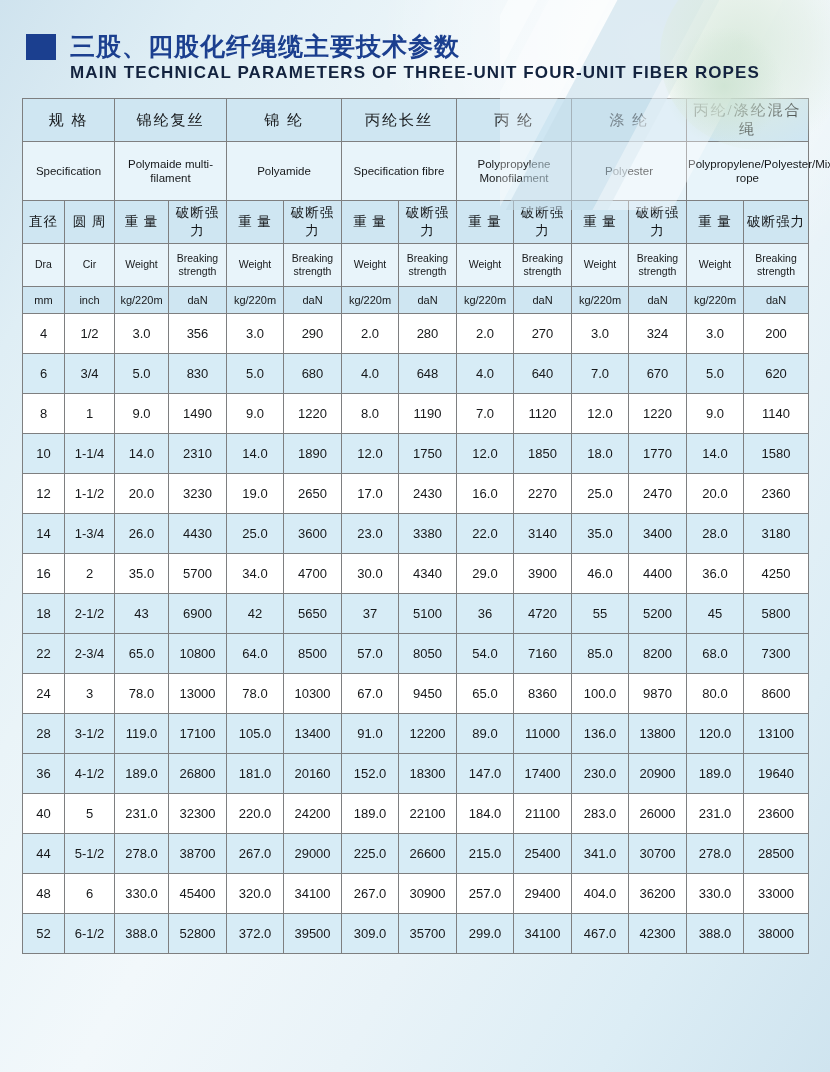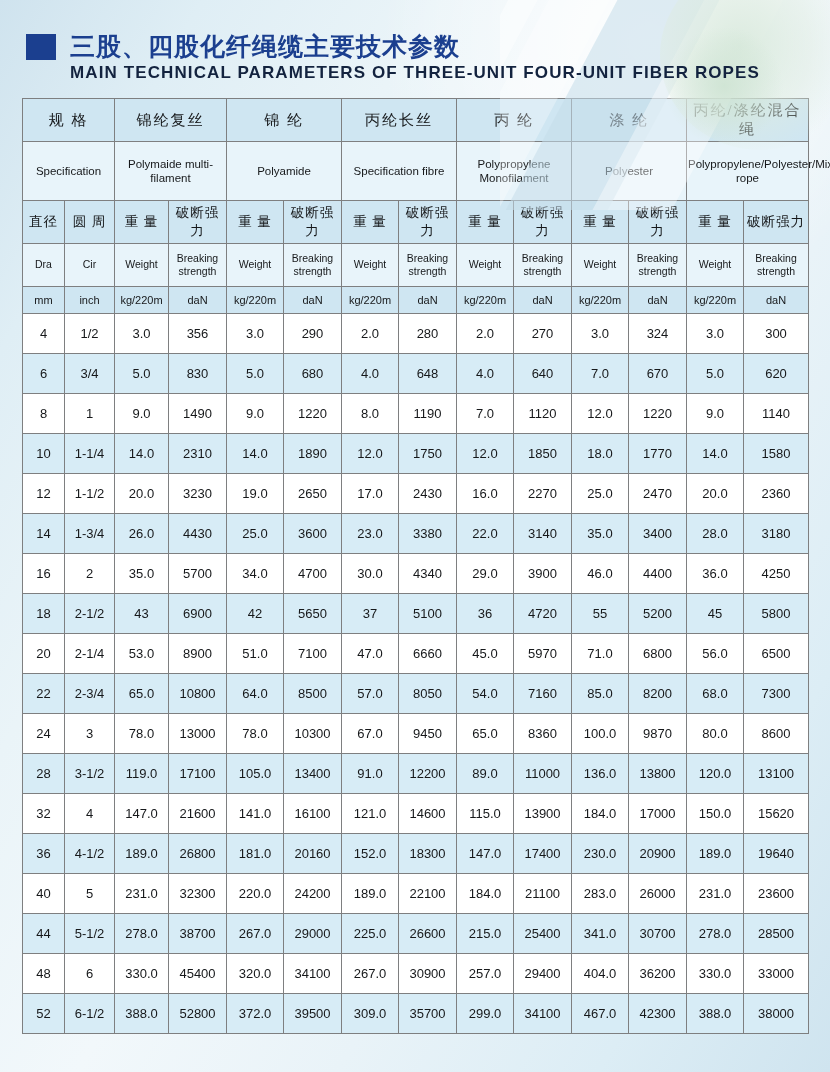--- a/index.html
+++ b/index.html
@@ -276,21 +276,21 @@
             <td>356</td>
             <td>3.0</td>
             <td>290</td>
             <td>2.0</td>
             <td>280</td>
             <td>2.0</td>
             <td>270</td>
             <td>3.0</td>
             <td>324</td>
             <td>3.0</td>
-            <td>300</td>
+            <td>200</td>
           </tr>
           <tr class="alt">
             <td>6</td>
             <td>3/4</td>
             <td>5.0</td>
             <td>830</td>
             <td>5.0</td>
             <td>680</td>
             <td>4.0</td>
             <td>648</td>
@@ -390,36 +390,20 @@
             <td>5650</td>
             <td>37</td>
             <td>5100</td>
             <td>36</td>
             <td>4720</td>
             <td>55</td>
             <td>5200</td>
             <td>45</td>
             <td>5800</td>
           </tr>
-          <tr>
-            <td>20</td>
-            <td>2-1/4</td>
-            <td>53.0</td>
-            <td>8900</td>
-            <td>51.0</td>
-            <td>7100</td>
-            <td>47.0</td>
-            <td>6660</td>
-            <td>45.0</td>
-            <td>5970</td>
-            <td>71.0</td>
-            <td>6800</td>
-            <td>56.0</td>
-            <td>6500</td>
-          </tr>
           <tr class="alt">
             <td>22</td>
             <td>2-3/4</td>
             <td>65.0</td>
             <td>10800</td>
             <td>64.0</td>
             <td>8500</td>
             <td>57.0</td>
             <td>8050</td>
             <td>54.0</td>
@@ -454,36 +438,20 @@
             <td>13400</td>
             <td>91.0</td>
             <td>12200</td>
             <td>89.0</td>
             <td>11000</td>
             <td>136.0</td>
             <td>13800</td>
             <td>120.0</td>
             <td>13100</td>
           </tr>
-          <tr>
-            <td>32</td>
-            <td>4</td>
-            <td>147.0</td>
-            <td>21600</td>
-            <td>141.0</td>
-            <td>16100</td>
-            <td>121.0</td>
-            <td>14600</td>
-            <td>115.0</td>
-            <td>13900</td>
-            <td>184.0</td>
-            <td>17000</td>
-            <td>150.0</td>
-            <td>15620</td>
-          </tr>
           <tr class="alt">
             <td>36</td>
             <td>4-1/2</td>
             <td>189.0</td>
             <td>26800</td>
             <td>181.0</td>
             <td>20160</td>
             <td>152.0</td>
             <td>18300</td>
             <td>147.0</td>

